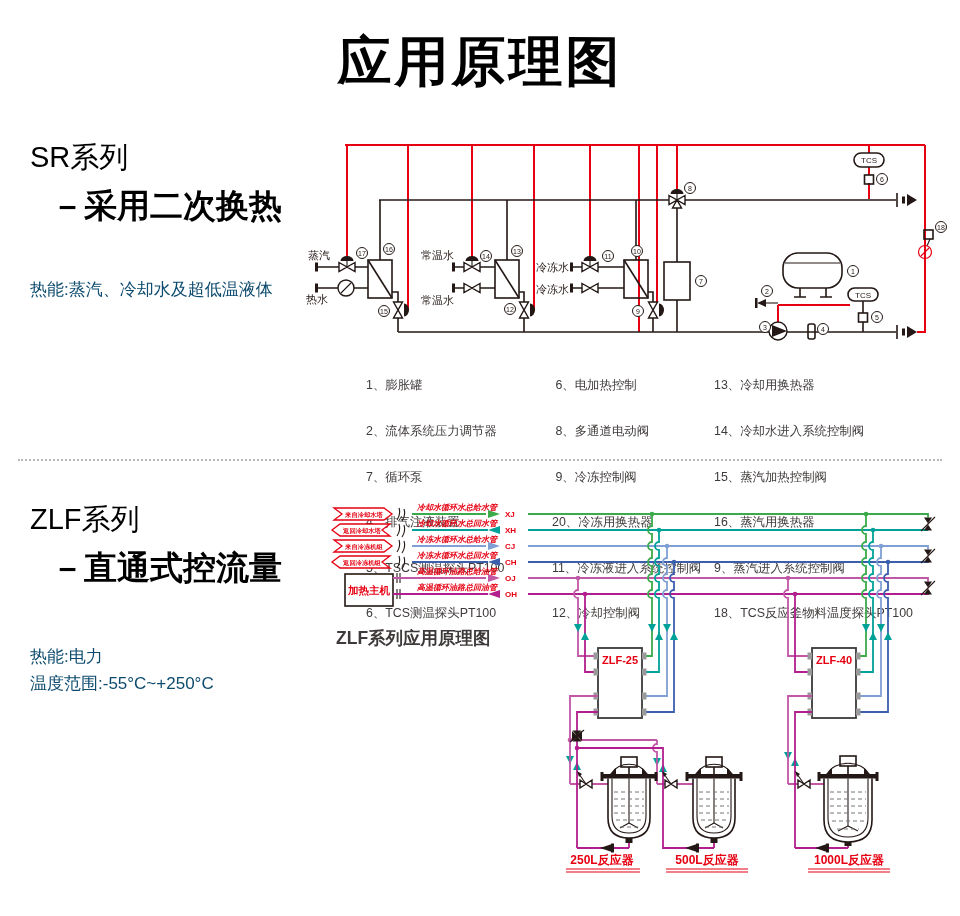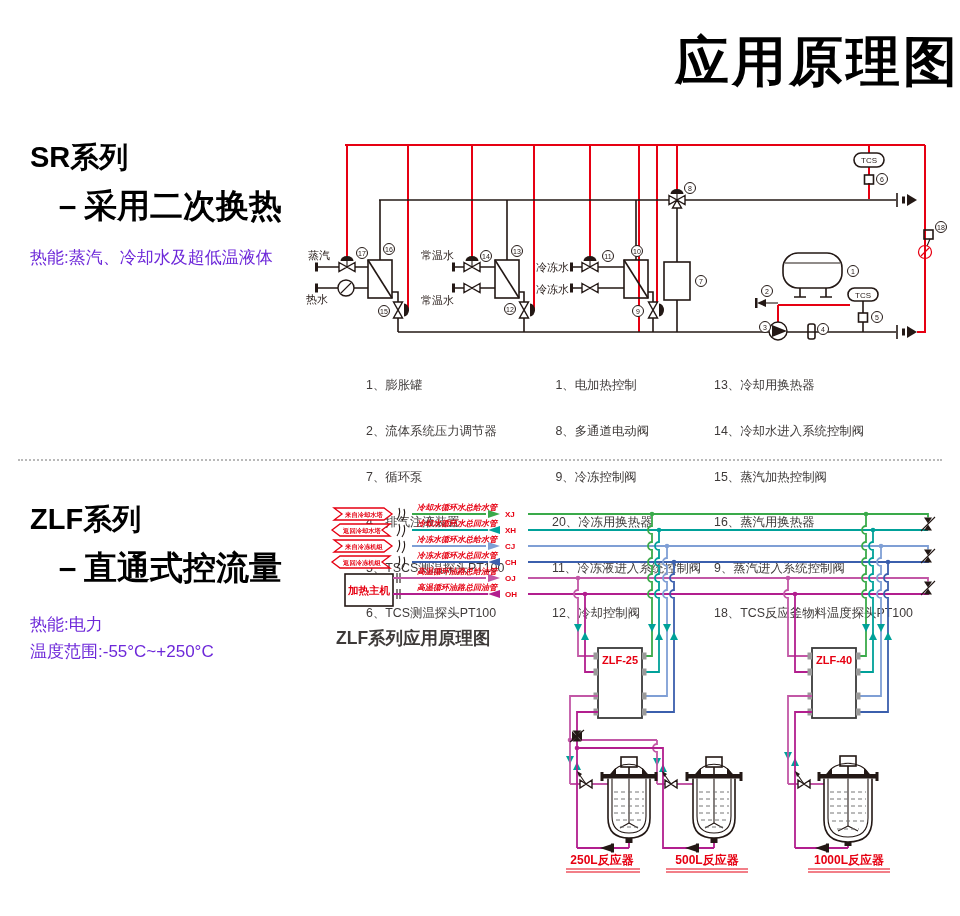--- a/index.html
+++ b/index.html
@@ -1,22 +1,22 @@
 <!DOCTYPE html>
 <html><head>
 <meta charset="utf-8">
 <style>
   html,body{margin:0;padding:0;background:#fff;}
   .page{position:relative;width:960px;height:916px;background:#fff;overflow:hidden;
         font-family:"Liberation Sans","DejaVu Sans",sans-serif;color:#000;}
   .abs{position:absolute;}
-  .page-title{left:0;top:26px;width:960px;text-align:right;font-size:54px;font-weight:900;letter-spacing:3px;color:#000;}
-  .series-name{left:30px;font-size:29px;font-weight:700;color:#000;}
+  .page-title{left:0;top:26px;width:960px;text-align:center;font-size:54px;font-weight:900;letter-spacing:3px;color:#000;}
+  .series-name{left:30px;font-size:29px;font-weight:400;color:#000;}
   .series-sub{left:30px;font-size:33px;font-weight:800;color:#000;margin-left:21px;}
-  .series-line{left:30px;font-size:17px;font-weight:400;color:#6d28d9;}
+  .series-line{left:30px;font-size:17px;font-weight:400;color:#0c4a6e;margin-top:32px;}
   .legend-col{position:absolute;top:348px;font-size:12.4px;line-height:15.2px;color:#3e3a39;white-space:pre;}
   .divider{left:18px;top:459px;width:924px;border-top:2px dotted #b9b9b9;height:0;}
   .zlf-caption{left:336px;top:626px;font-size:17.5px;font-weight:700;color:#3e3a39;text-align:center;}
   svg{position:absolute;overflow:visible;}
   svg text{font-family:"Liberation Sans","DejaVu Sans",sans-serif;}
   .blk{stroke:#231815;stroke-width:1.6;fill:none;}
   .blkthin{stroke:#231815;stroke-width:1.1;fill:none;}
   .red{stroke:#e60012;stroke-width:2;fill:none;}
   .redthin{stroke:#e60012;stroke-width:1.2;fill:none;}
   .fillb{fill:#231815;stroke:none;}
@@ -283,21 +283,21 @@
 
   <div class="legend-col" style="left:366px">
     <div>1、膨胀罐</div>
     <div>2、流体系统压力调节器</div>
     <div>7、循环泵</div>
     <div>4、排气注液装置</div>
     <div>5、TSCS测温探头PT100</div>
     <div>6、TCS测温探头PT100</div>
   </div>
   <div class="legend-col" style="left:552px">
-    <div> 1、电加热控制</div>
+    <div> 6、电加热控制</div>
     <div> 8、多通道电动阀</div>
     <div> 9、冷冻控制阀</div>
     <div>20、冷冻用换热器</div>
     <div>11、冷冻液进入系统控制阀</div>
     <div>12、冷却控制阀</div>
   </div>
   <div class="legend-col" style="left:714px">
     <div>13、冷却用换热器</div>
     <div>14、冷却水进入系统控制阀</div>
     <div>15、蒸汽加热控制阀</div>

